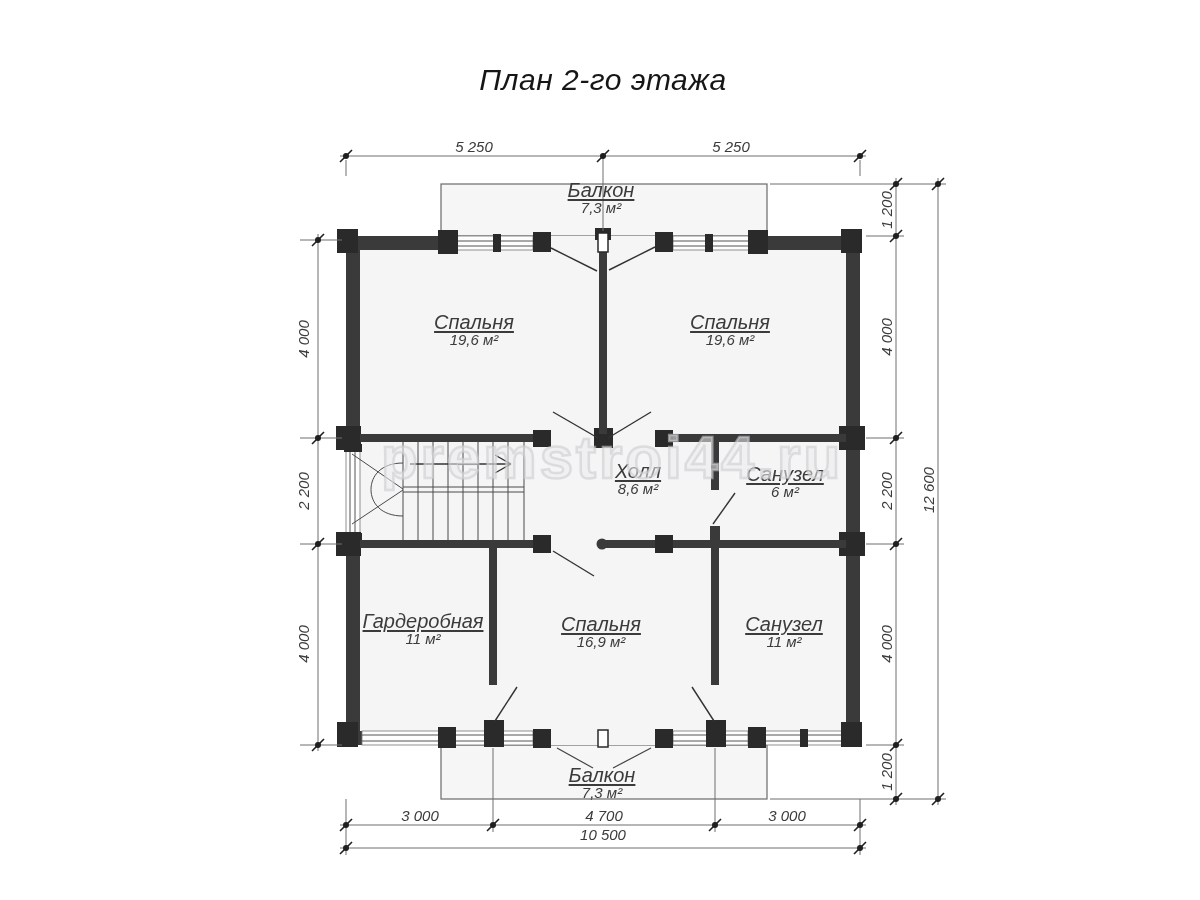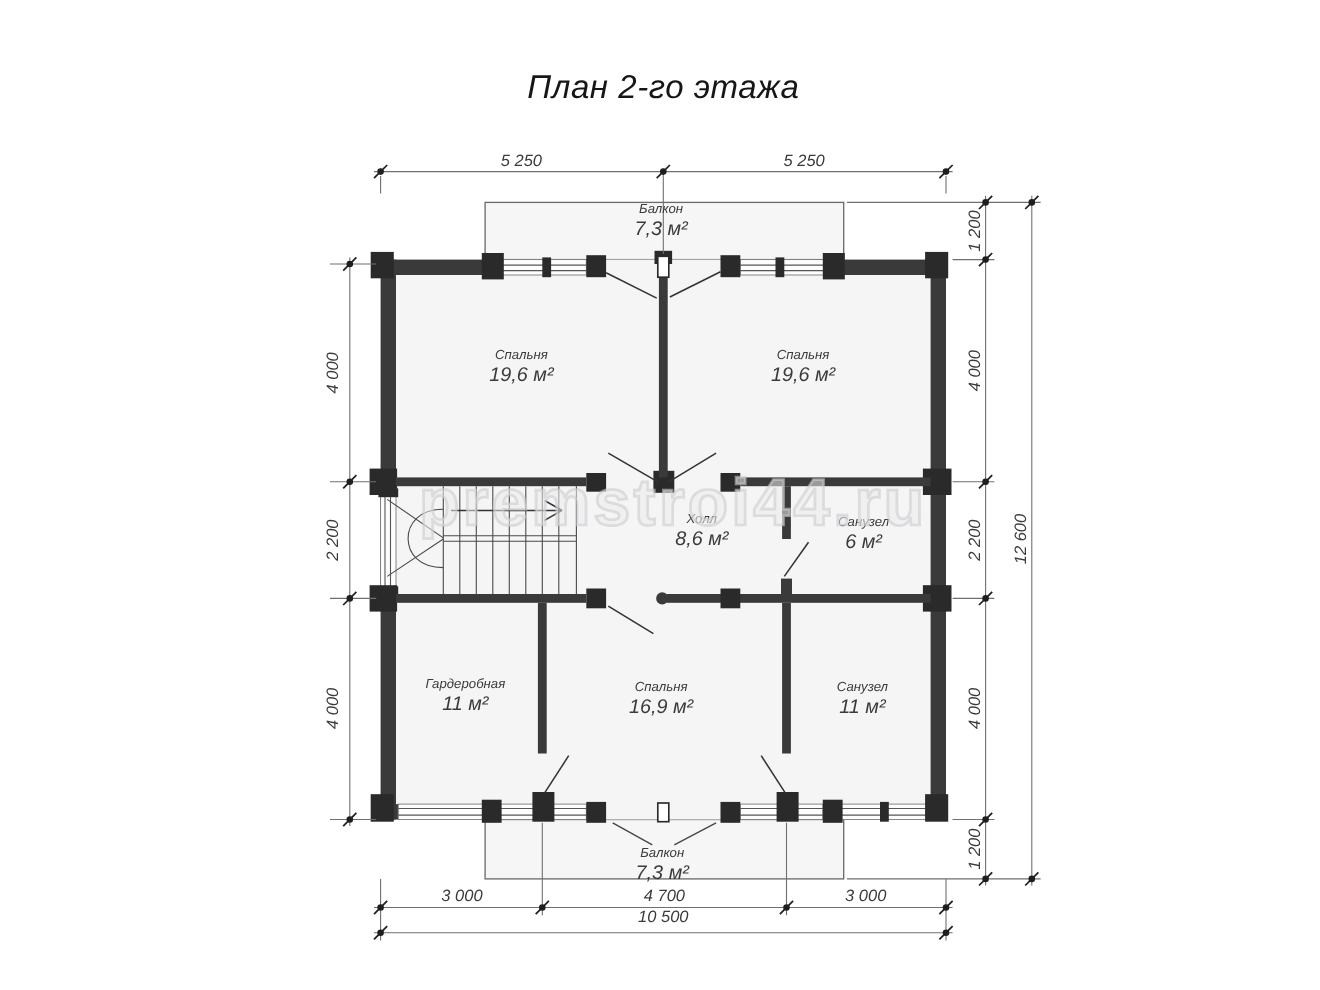--- a/index.html
+++ b/index.html
@@ -3,22 +3,22 @@
 <meta charset="utf-8">
 <style>
   html,body{margin:0;padding:0;background:#ffffff;}
   .canvas{position:relative;width:1200px;height:896px;background:#ffffff;
           font-family:"Liberation Sans", sans-serif;overflow:hidden;border-radius:28px;}
   .plan-svg{position:absolute;left:0;top:0;}
   .lbl{position:absolute;transform:translate(-50%,-50%);white-space:nowrap;
        text-align:center;color:#3b3b3b;font-style:italic;}
   .title{font-size:30px;color:#161616;letter-spacing:0.5px;}
   .room-label{line-height:18px;z-index:3;}
-  .room-label .rn{font-size:12px;text-underline-offset:2px;}
-  .room-label .ra{font-size:18px;}
+  .room-label .rn{font-size:20px;text-decoration:underline;text-underline-offset:2px;}
+  .room-label .ra{font-size:15px;}
   .dim{font-size:15px;z-index:3;}
   .dim.rot{transform:translate(-50%,-50%) rotate(-90deg);}
   .watermark{position:absolute;transform:translate(-50%,-50%);white-space:nowrap;
        font-size:60px;font-weight:600;letter-spacing:3px;font-style:normal;
        color:rgba(235,235,237,0.55);-webkit-text-stroke:2.5px rgba(205,205,208,0.6);
        z-index:4;pointer-events:none;}
 </style>
 </head>
 <body>
 

